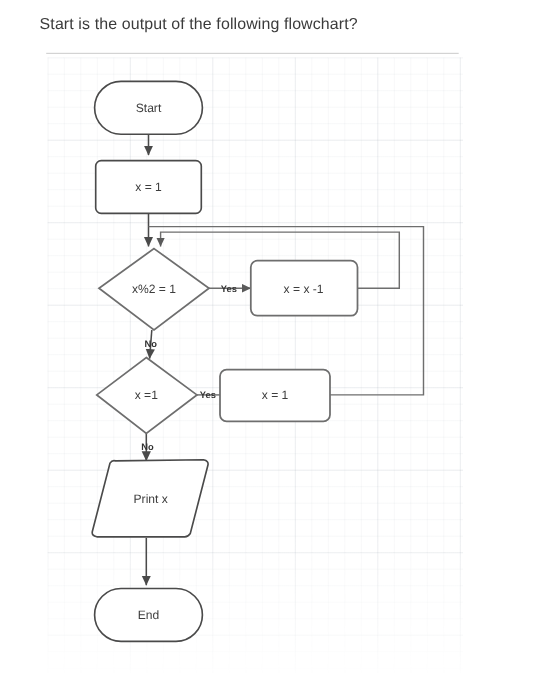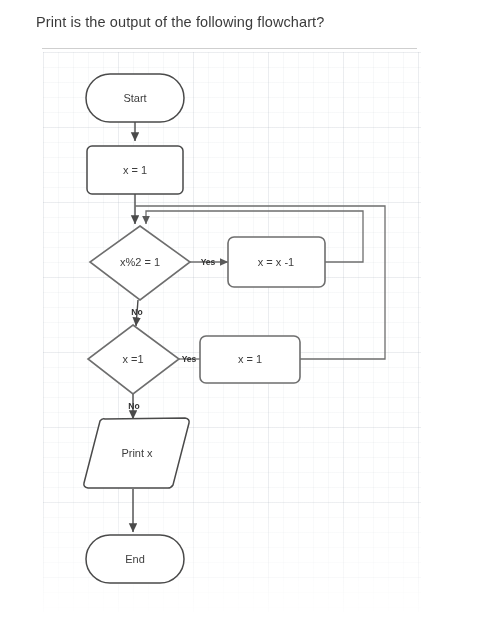--- a/index.html
+++ b/index.html
@@ -103,21 +103,21 @@
   }
   .arrow-head-gray {
     fill: #5a5a5a;
   }
 </style>
 </head>
 <body>
 
 <div id="page">
 
-  <div class="question-title">Print is the output of the following flowchart?</div>
+  <div class="question-title">Start is the output of the following flowchart?</div>
 
   <div class="title-rule"></div>
 
   <div class="grid-layer"></div>
 
   <svg class="chart-svg" viewBox="0 0 501 621">
     <defs>
       <marker id="arrow" markerWidth="9" markerHeight="9" refX="6.2" refY="3" orient="auto">
         <path d="M0,0 L6.4,3 L0,6 z" class="arrow-head"></path>
       </marker>

